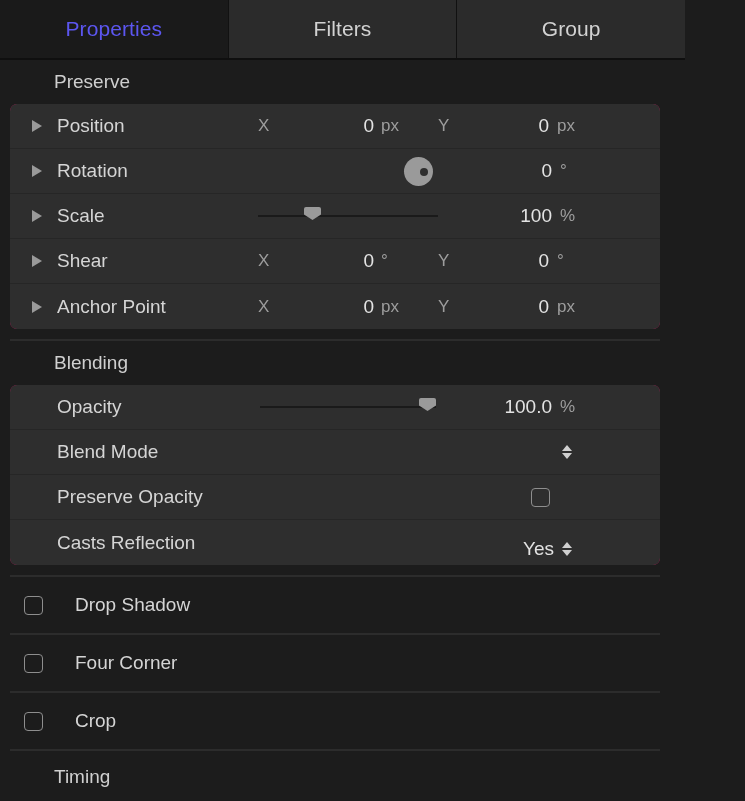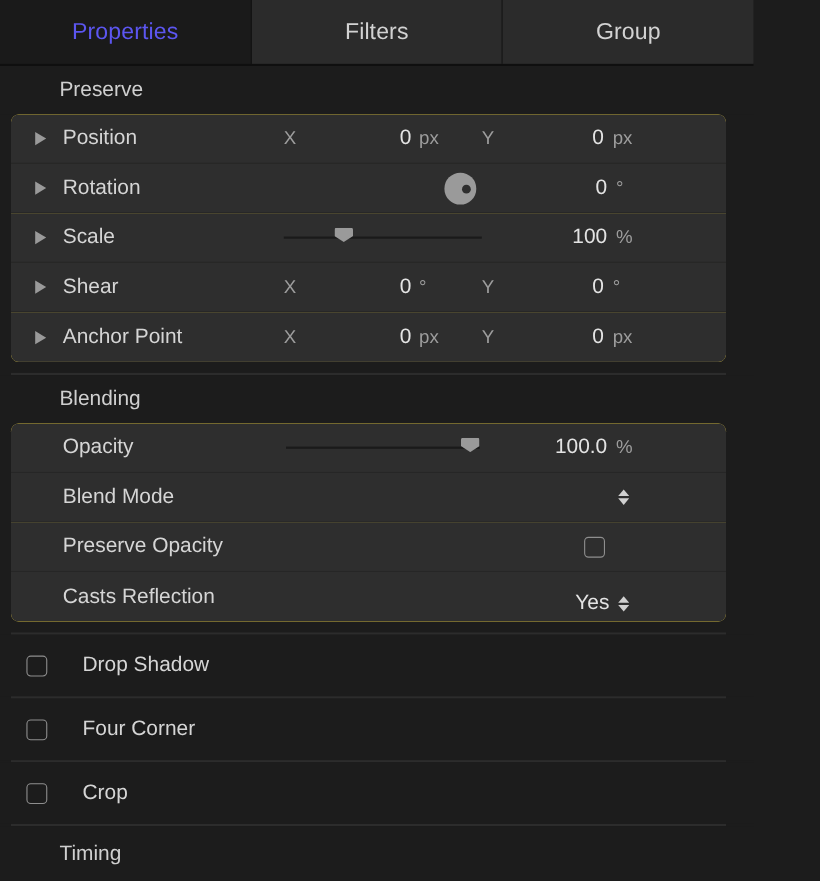--- a/index.html
+++ b/index.html
@@ -64,21 +64,21 @@
     font-size: 19px;
     color: #cfcfcf;
     background: #1c1c1c;
   }
 
   
   .rowgroup {
     margin: 0 25px 0 10px;
     border-radius: 7px;
     overflow: hidden;
-    background: #fde047;
+    background: #be185d;
   }
 
   .row {
     position: relative;
     height: 45px;
     background: #2e2e2e;
     border-bottom: 1px solid #262626;
     display: flex;
     align-items: center;
   }

